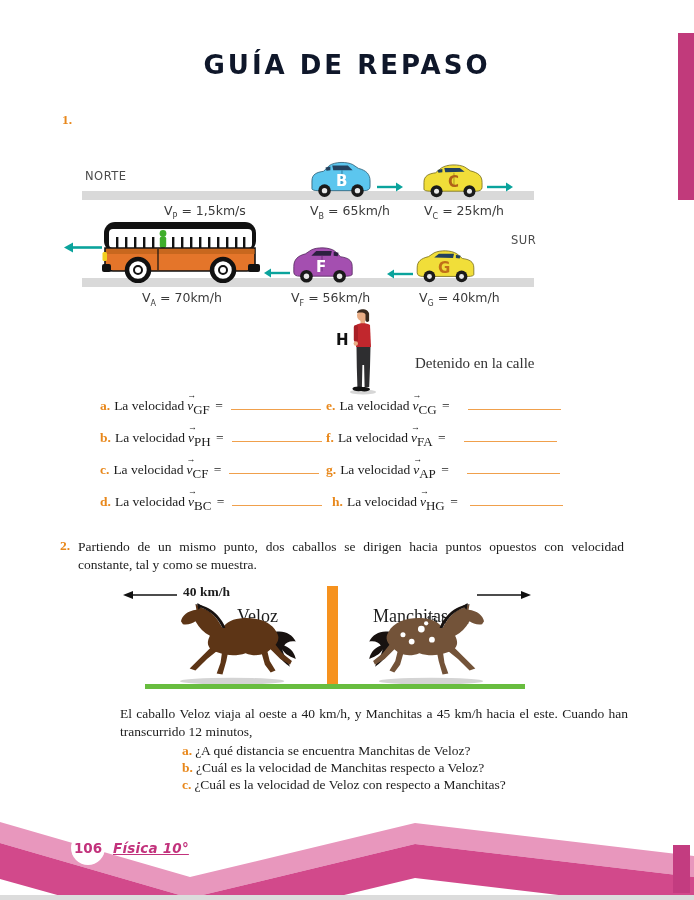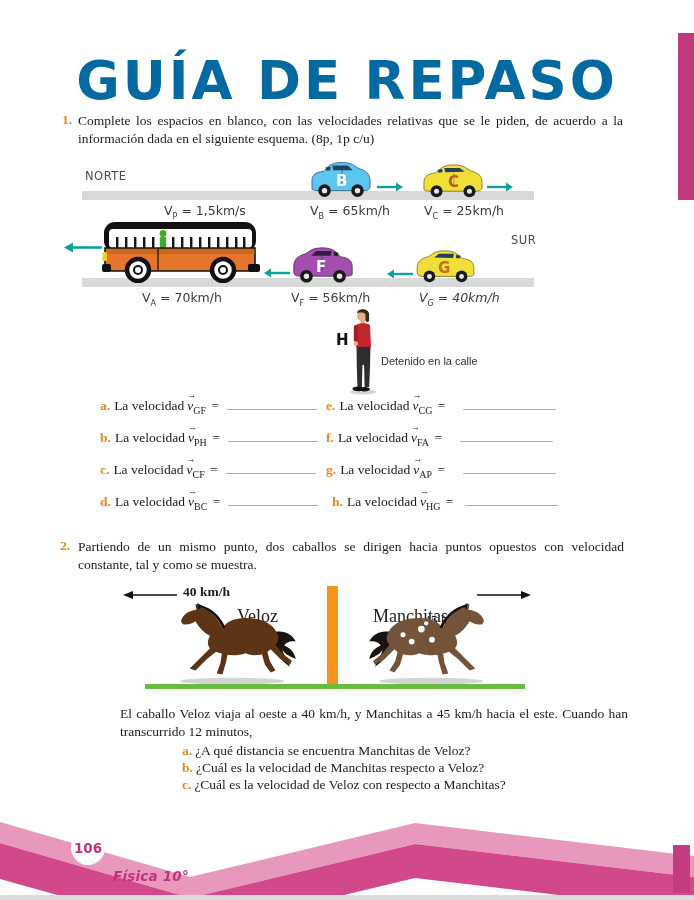--- a/index.html
+++ b/index.html
@@ -2,41 +2,41 @@
 <html><head>
 <meta charset="utf-8">
 <style>
   html,body{margin:0;padding:0;background:#ffffff;}
   .page{position:relative;width:694px;height:900px;background:#fff;overflow:hidden;
         font-family:"Liberation Serif",serif;color:#1c1c1c;}
   .abs{position:absolute;}
 
   
   .title{left:0;right:0;top:50px;text-align:center;font-family:"DejaVu Sans","Liberation Sans",sans-serif;
-         font-weight:800;font-size:53px;letter-spacing:3px;color:#0369a1;}
+         font-weight:800;font-size:26px;letter-spacing:3px;color:#0f172a;}
 
   
   .pnum{font-weight:bold;color:#e8881c;font-size:13.5px;}
   .ptext{font-size:13.5px;line-height:17.5px;text-align:justify;color:#1c1c1c;}
 
   
   .dirlabel{font-family:"DejaVu Sans","Liberation Sans",sans-serif;font-size:11.5px;color:#4c4c4c;letter-spacing:.5px;}
   .road{background:#d9d9d9;height:9px;}
   .vl{font-family:"DejaVu Sans","Liberation Sans",sans-serif;font-size:12.5px;color:#3a3a3a;white-space:nowrap;}
   .vl sub{font-size:8px;}
   .carletter{font-family:"DejaVu Sans","Liberation Sans",sans-serif;font-weight:bold;font-size:15px;}
-  .caption{font-family:Liberation Sans, sans-serif;font-size:11px;color:#333;}
+  .caption{font-family:Liberation Serif, serif;font-size:15px;color:#333;margin-left:34px;}
   .hletter{font-family:"DejaVu Sans","Liberation Sans",sans-serif;font-weight:bold;font-size:15px;color:#111;}
 
   
   .item{font-size:13.5px;white-space:nowrap;}
   .item .letter{font-weight:bold;color:#e8881c;margin-right:4px;}
   .vec{position:relative;display:inline-block;font-style:italic;margin:0 2px 0 3px;}
   .vec .arr{position:absolute;left:0px;top:-8px;font-size:9px;font-style:normal;letter-spacing:-1px;}
-  .vec sub{font-size:10px;font-style:normal;}
+  .vec sub{font-size:13px;font-style:normal;}
   .blank{display:inline-block;height:11px;border-bottom:1.6px solid #f0a04c;margin-left:8px;}
 
   
   .speed{font-size:13.5px;}
   .horsename{font-size:18px;}
   .q{font-size:13.5px;white-space:nowrap;}
   .q .letter{font-weight:bold;color:#e8881c;margin-right:3px;}
 
   
   .pagenum{font-family:"DejaVu Sans","Liberation Sans",sans-serif;font-weight:bold;font-size:13.5px;color:#c2327c;
@@ -49,21 +49,20 @@
 </head>
 <body>
 
 <div class="page">
 
   <div class="abs sidebar-top" style="left:678px;top:33px;width:16px;height:167px;"></div>
 
   <div class="abs title">GUÍA DE REPASO</div>
 
   <div class="abs pnum" style="left:62px;top:112px;">1.</div>
-  <div class="abs ptext" style="left:78px;top:112px;width:545px;">Complete los espacios en blanco, con las velocidades relativas que se le piden, de acuerdo a la información dada en el siguiente esquema. (8p, 1p c/u)</div>
 
   <div class="abs dirlabel" style="left:85px;top:169px;">NORTE</div>
   <div class="abs road" style="left:82px;top:191px;width:452px;"></div>
   <div class="abs road" style="left:82px;top:278px;width:452px;"></div>
   <div class="abs dirlabel" style="left:511px;top:233px;">SUR</div>
 
   <div class="abs" style="left:310px;top:161px;">
     <svg width="62" height="38" viewBox="0 0 64 38">
       <path d="M2,28 L2,20 C2,13 7,11 14,10 L20,4 C26,0 38,0 44,3 L50,7 C58,9 62,13 62,20 L62,26 C62,29 59,30 56,30 L8,30 C4,30 2,29 2,28 Z" fill="#5cc6ee" stroke="#22566e" stroke-width="0.8"></path>
       <path d="M23,4 L39,4 L44,9 L24,9 Z" fill="#23415e"></path>
@@ -194,21 +193,21 @@
     </svg>
   </div>
   <div class="abs carletter" style="left:438px;top:259px;color:#c07018;">G</div>
 
   <div class="abs vl" style="left:142px;top:290px;">
     <span>V</span><sub>A</sub> <span>= 70km/h</span>
   </div>
   <div class="abs vl" style="left:291px;top:290px;">
     <span>V</span><sub>F</sub> <span>= 56km/h</span>
   </div>
-  <div class="abs vl" style="left:419px;top:290px;font-style:italic;">
+  <div class="abs vl" style="left:419px;top:290px;">
     <span>V</span><sub>G</sub> <span>= 40km/h</span>
   </div>
 
   <div class="abs" style="left:349px;top:307px;">
     <svg width="30" height="88" viewBox="0 0 30 88">
       <ellipse cx="14" cy="85" rx="13" ry="2.5" fill="#d6d6d6"></ellipse>
       <circle cx="13.5" cy="8.5" r="5.5" fill="#e9ad85"></circle>
       <path d="M8,6 C8,1.5 19,0.5 19.5,6 C19.7,8.5 19,10 18.5,11 C18,6.5 14,4.5 8,6 Z" fill="#3a2a1e"></path>
       <rect x="16.5" y="5" width="3.6" height="10" rx="1.8" fill="#3a2a1e"></rect>
       <rect x="11.5" y="12.5" width="4.5" height="5" fill="#e9ad85"></rect>
@@ -322,15 +321,15 @@
   <div class="abs" style="left:0;top:818px;">
     <svg width="694" height="82" viewBox="0 0 694 82">
       <polygon points="0,4 190,59 415,5 694,38 694,59 415,26 190,80 0,25" fill="#e897bd"></polygon>
       <polygon points="0,25 190,80 415,26 694,59 694,93 415,60 190,114 0,61" fill="#d2498b"></polygon>
       <rect x="673" y="27" width="17" height="48" fill="#c33c80"></rect>
       <rect x="0" y="77" width="694" height="5" fill="#dcdcdc"></rect>
       <circle cx="88" cy="30" r="17" fill="#ffffff"></circle>
     </svg>
   </div>
   <div class="abs pagenum" style="left:71px;top:840px;">106</div>
-  <div class="abs subject" style="left:113px;top:868px;">Física 10°</div>
+  <div class="abs subject" style="left:113px;top:840px;text-decoration:underline;">Física 10°</div>
 
 </div>
 
 </body></html>

